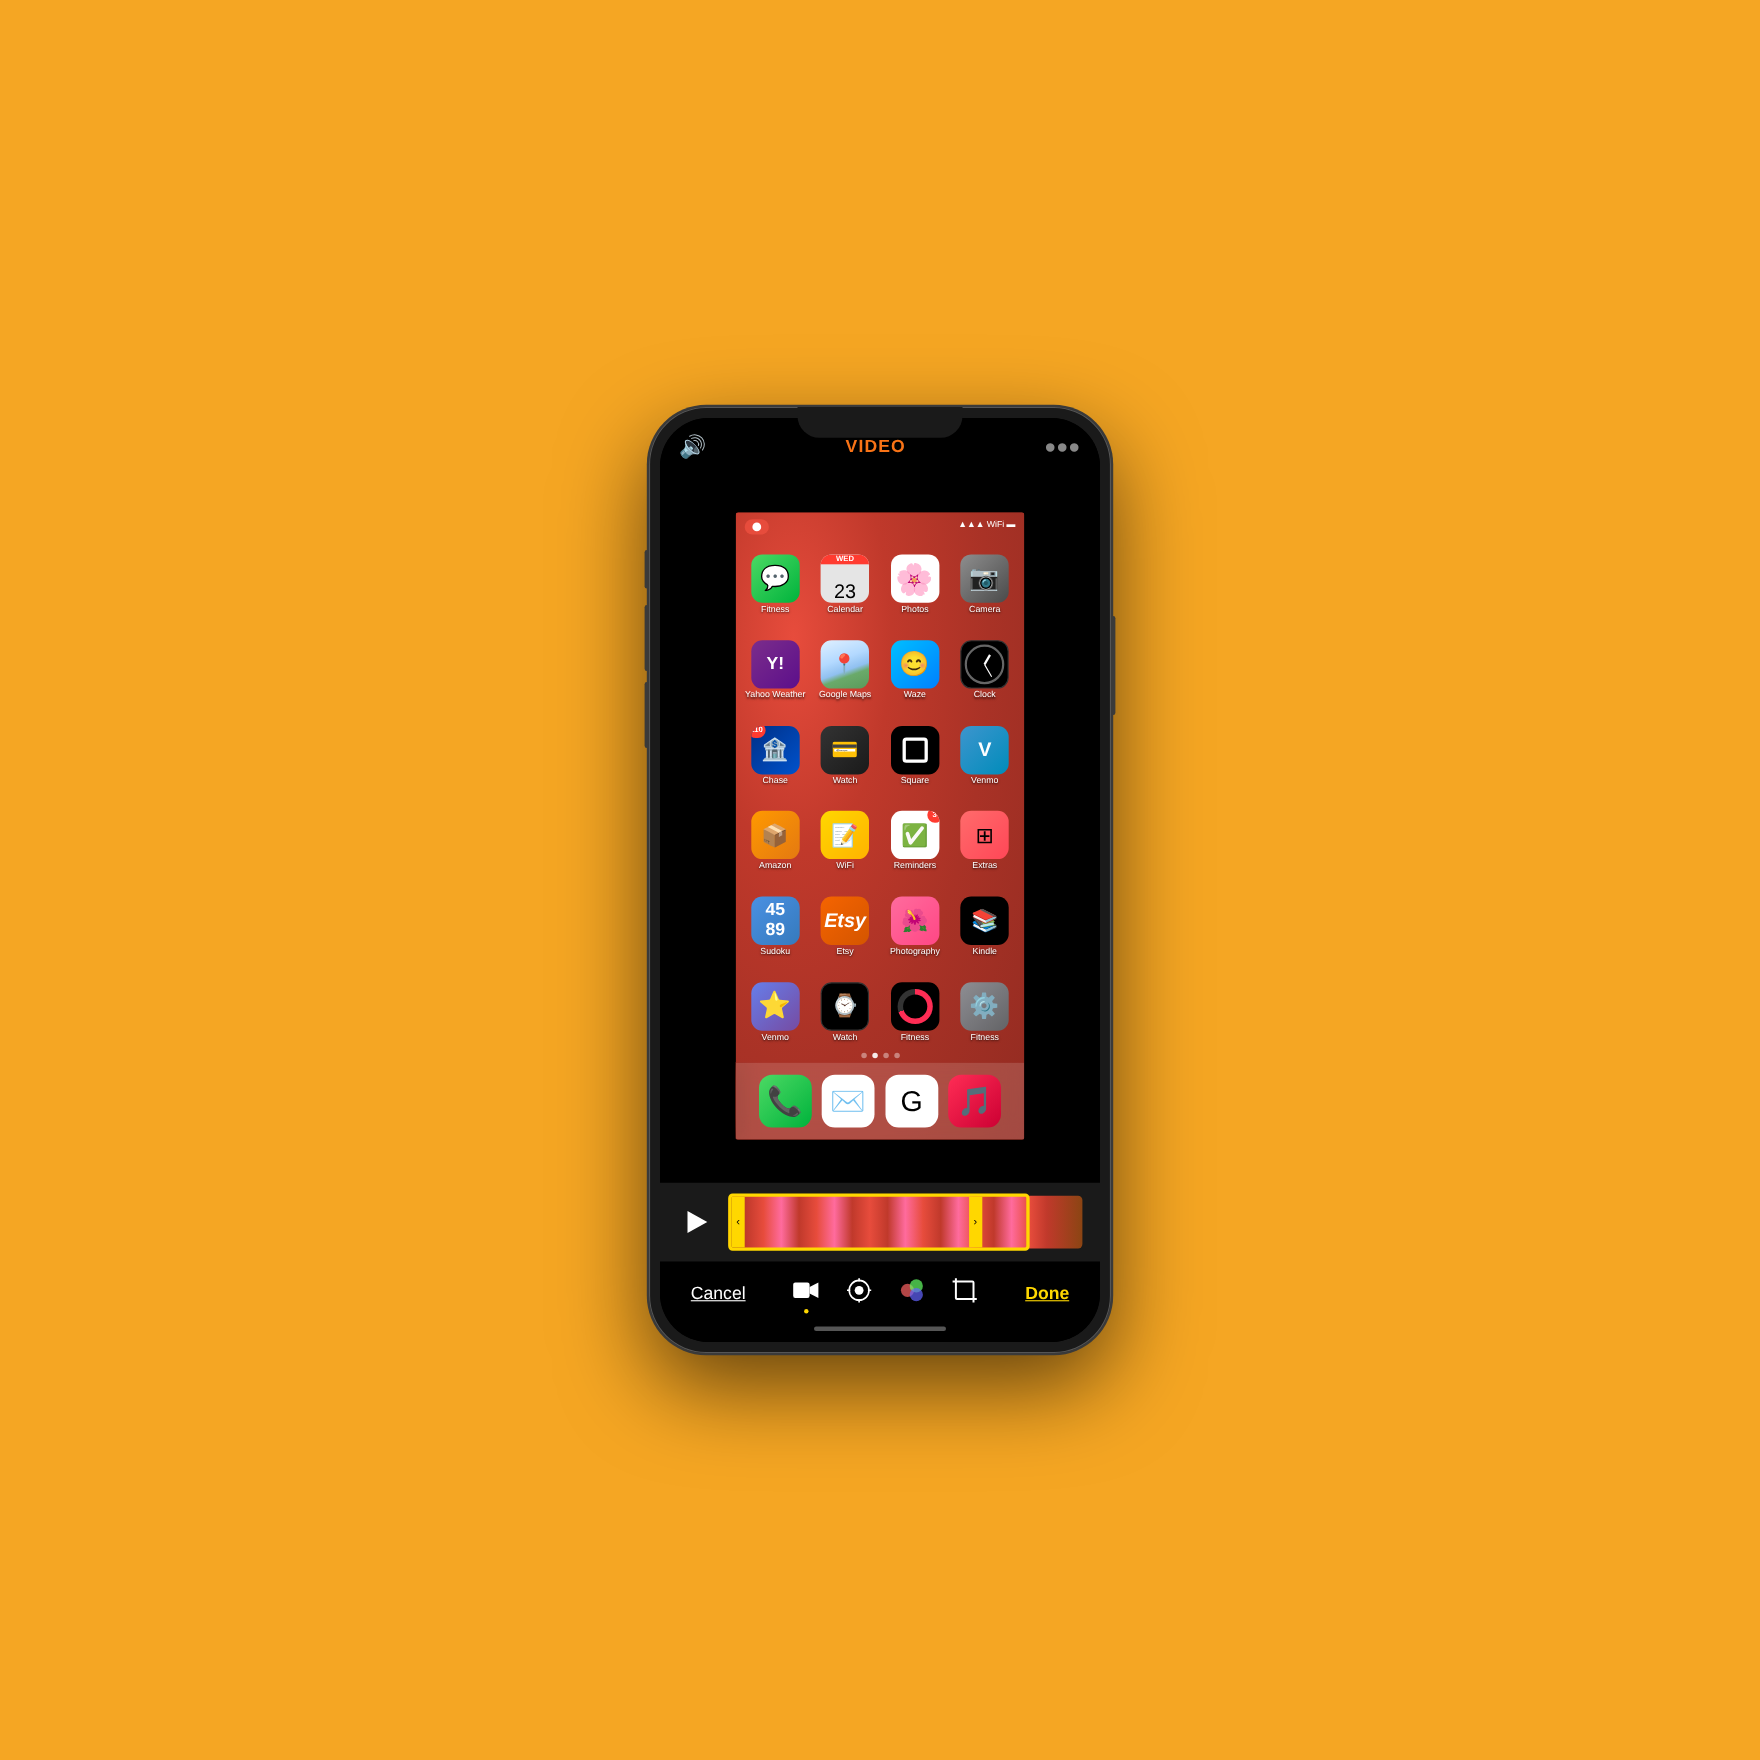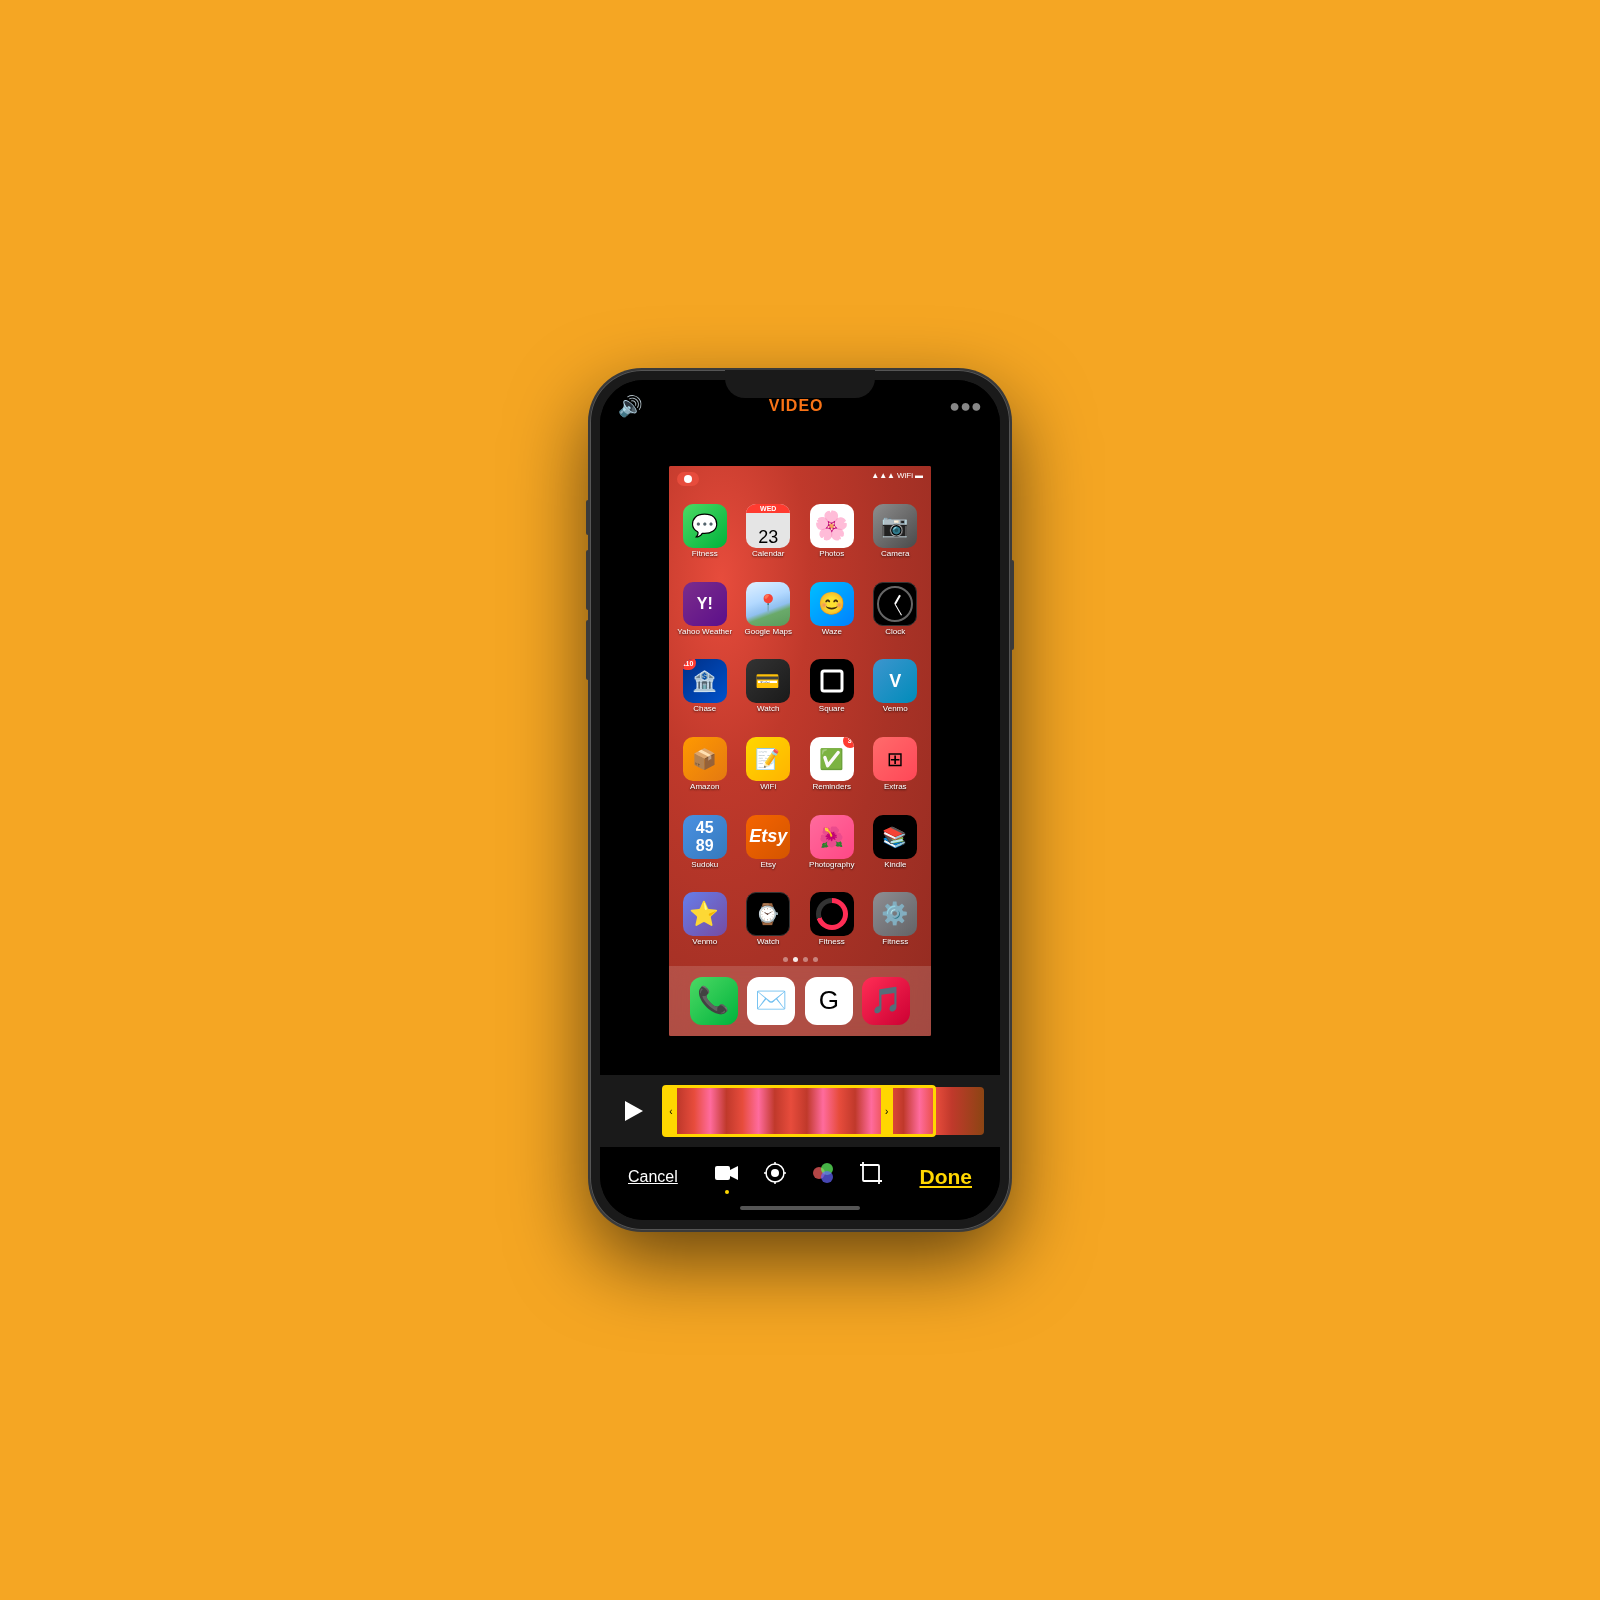--- a/index.html
+++ b/index.html
@@ -417,21 +417,21 @@
       padding: 4px 8px;
       border-radius: 6px;
       text-decoration: underline;
     }
     .toolbar-btn.cancel {
       color: #fff;
       font-size: 16px;
     }
     .toolbar-btn.done {
       color: #FFD700;
-      font-size: 21px;
+      font-size: 16px;
       font-weight: 600;
     }
 
     .toolbar-icons {
       display: flex;
       align-items: flex-start;
       gap: 20px;
     }
 
     .tool-item {

